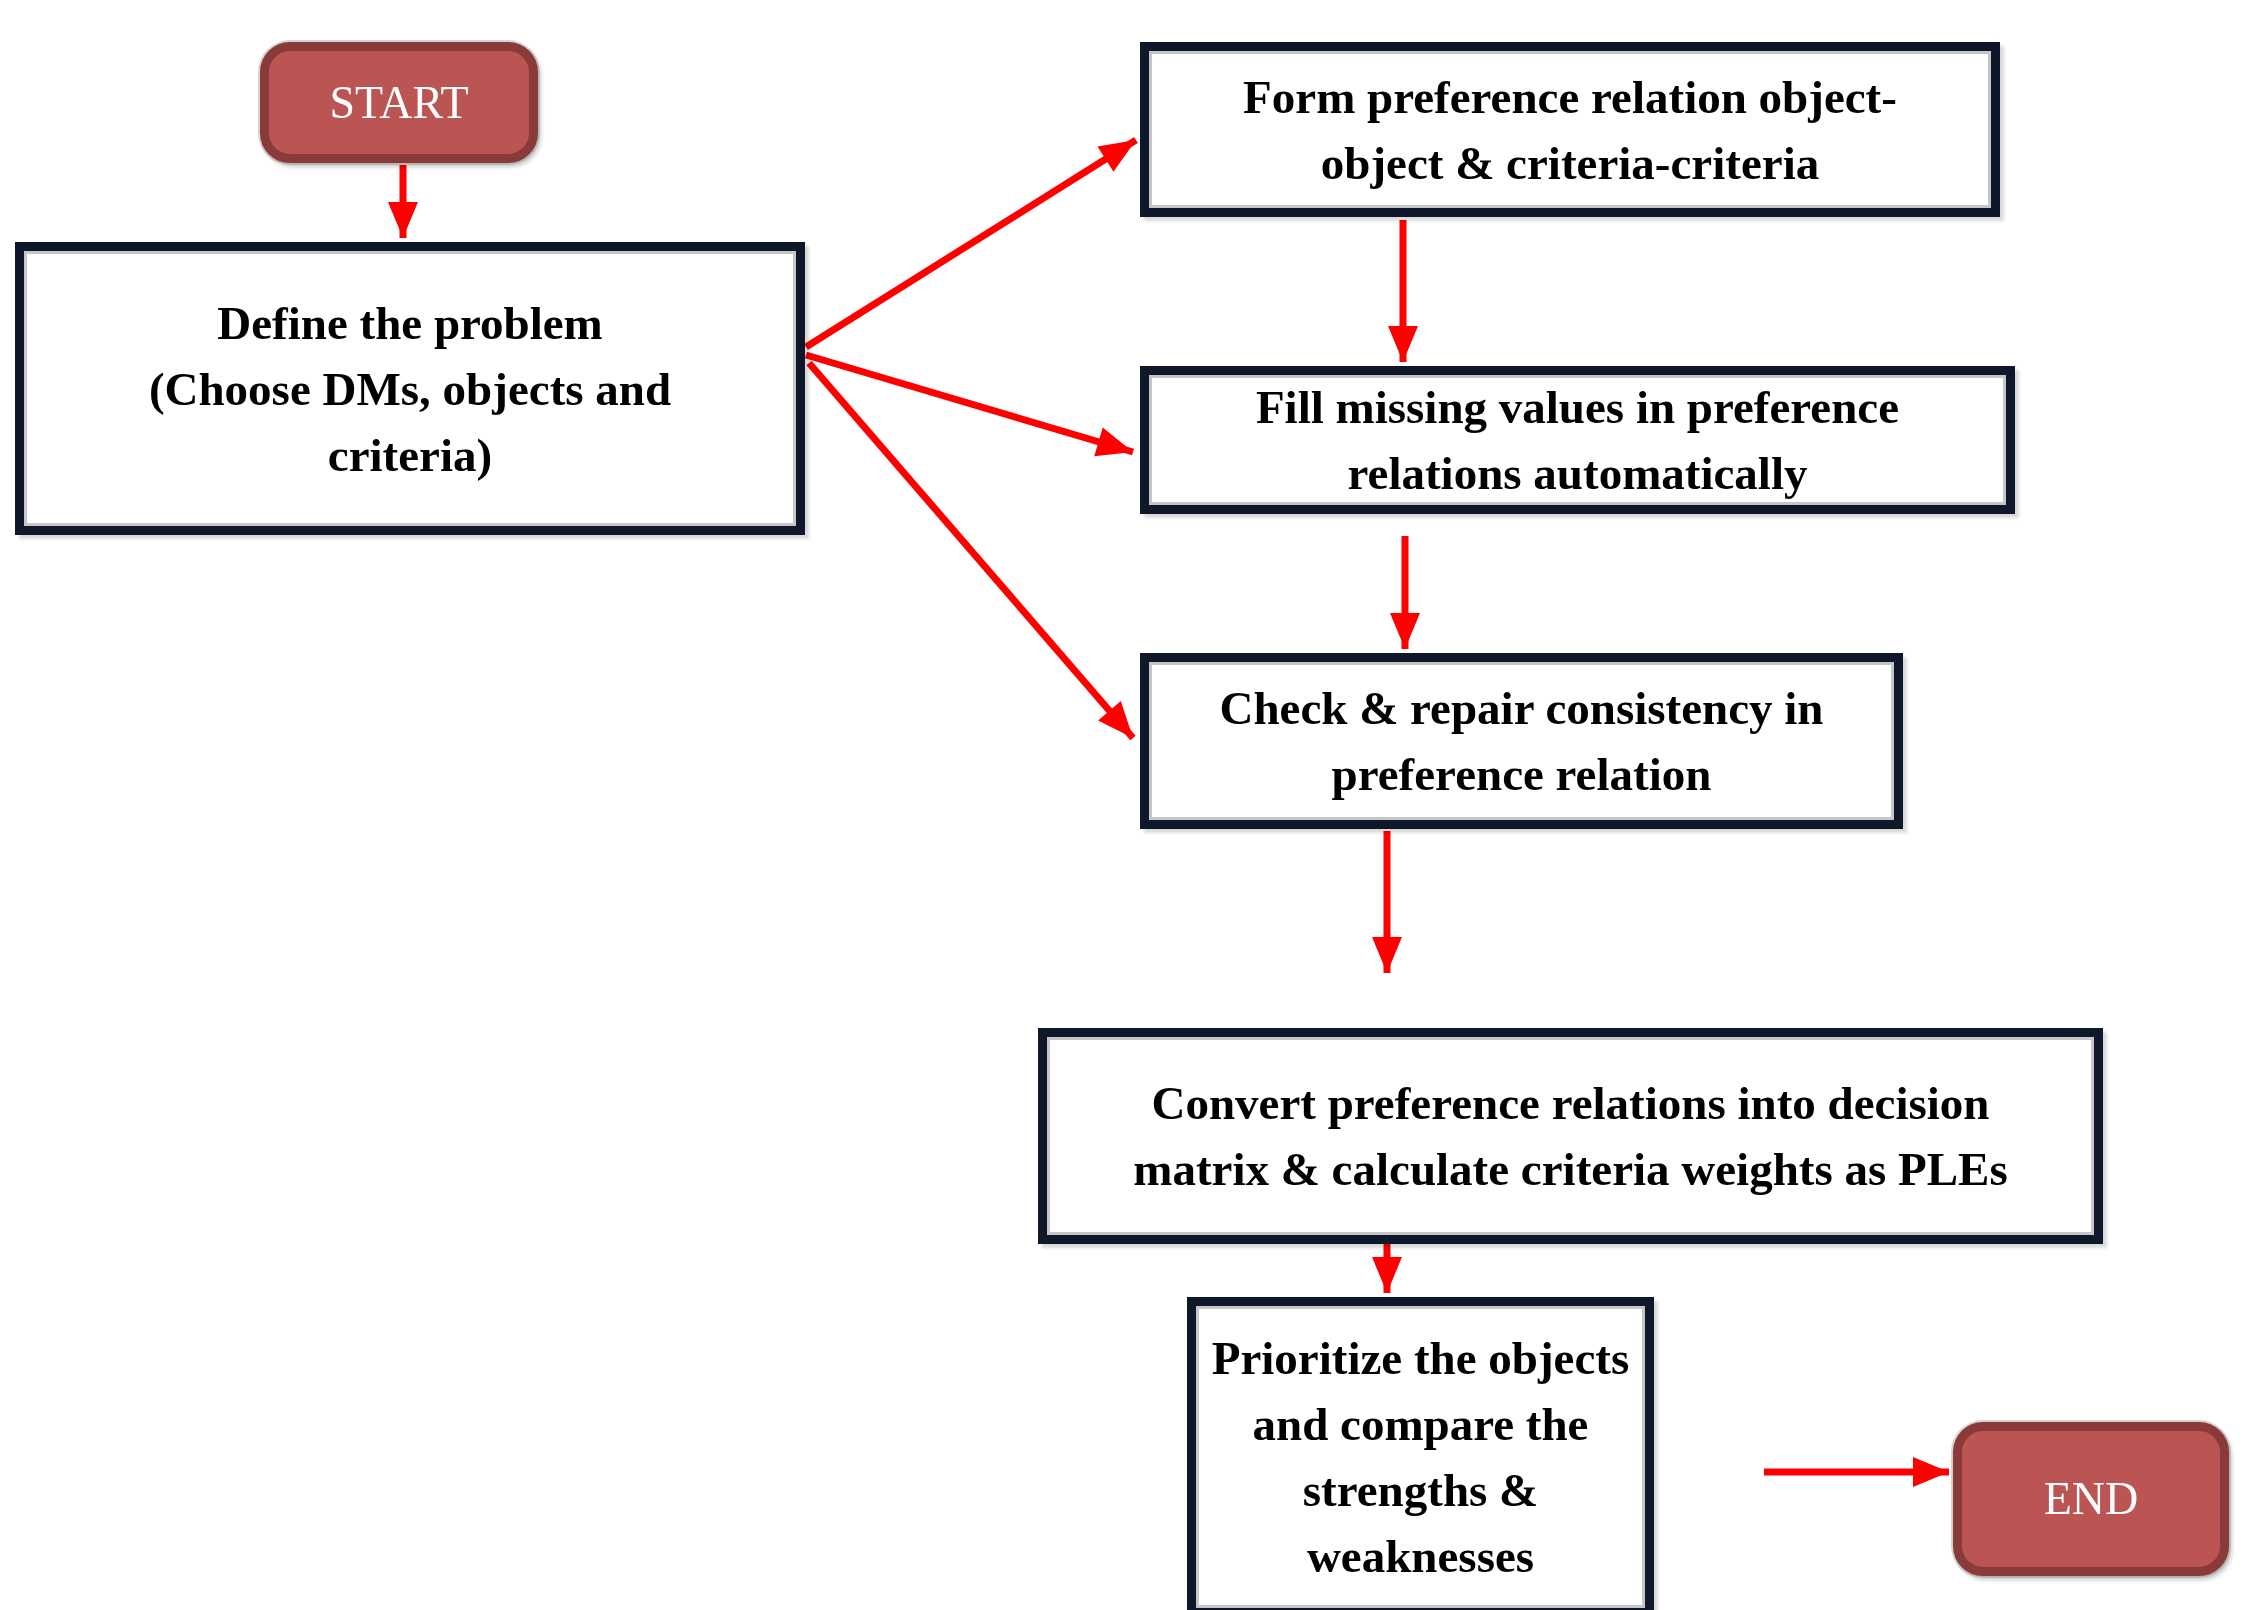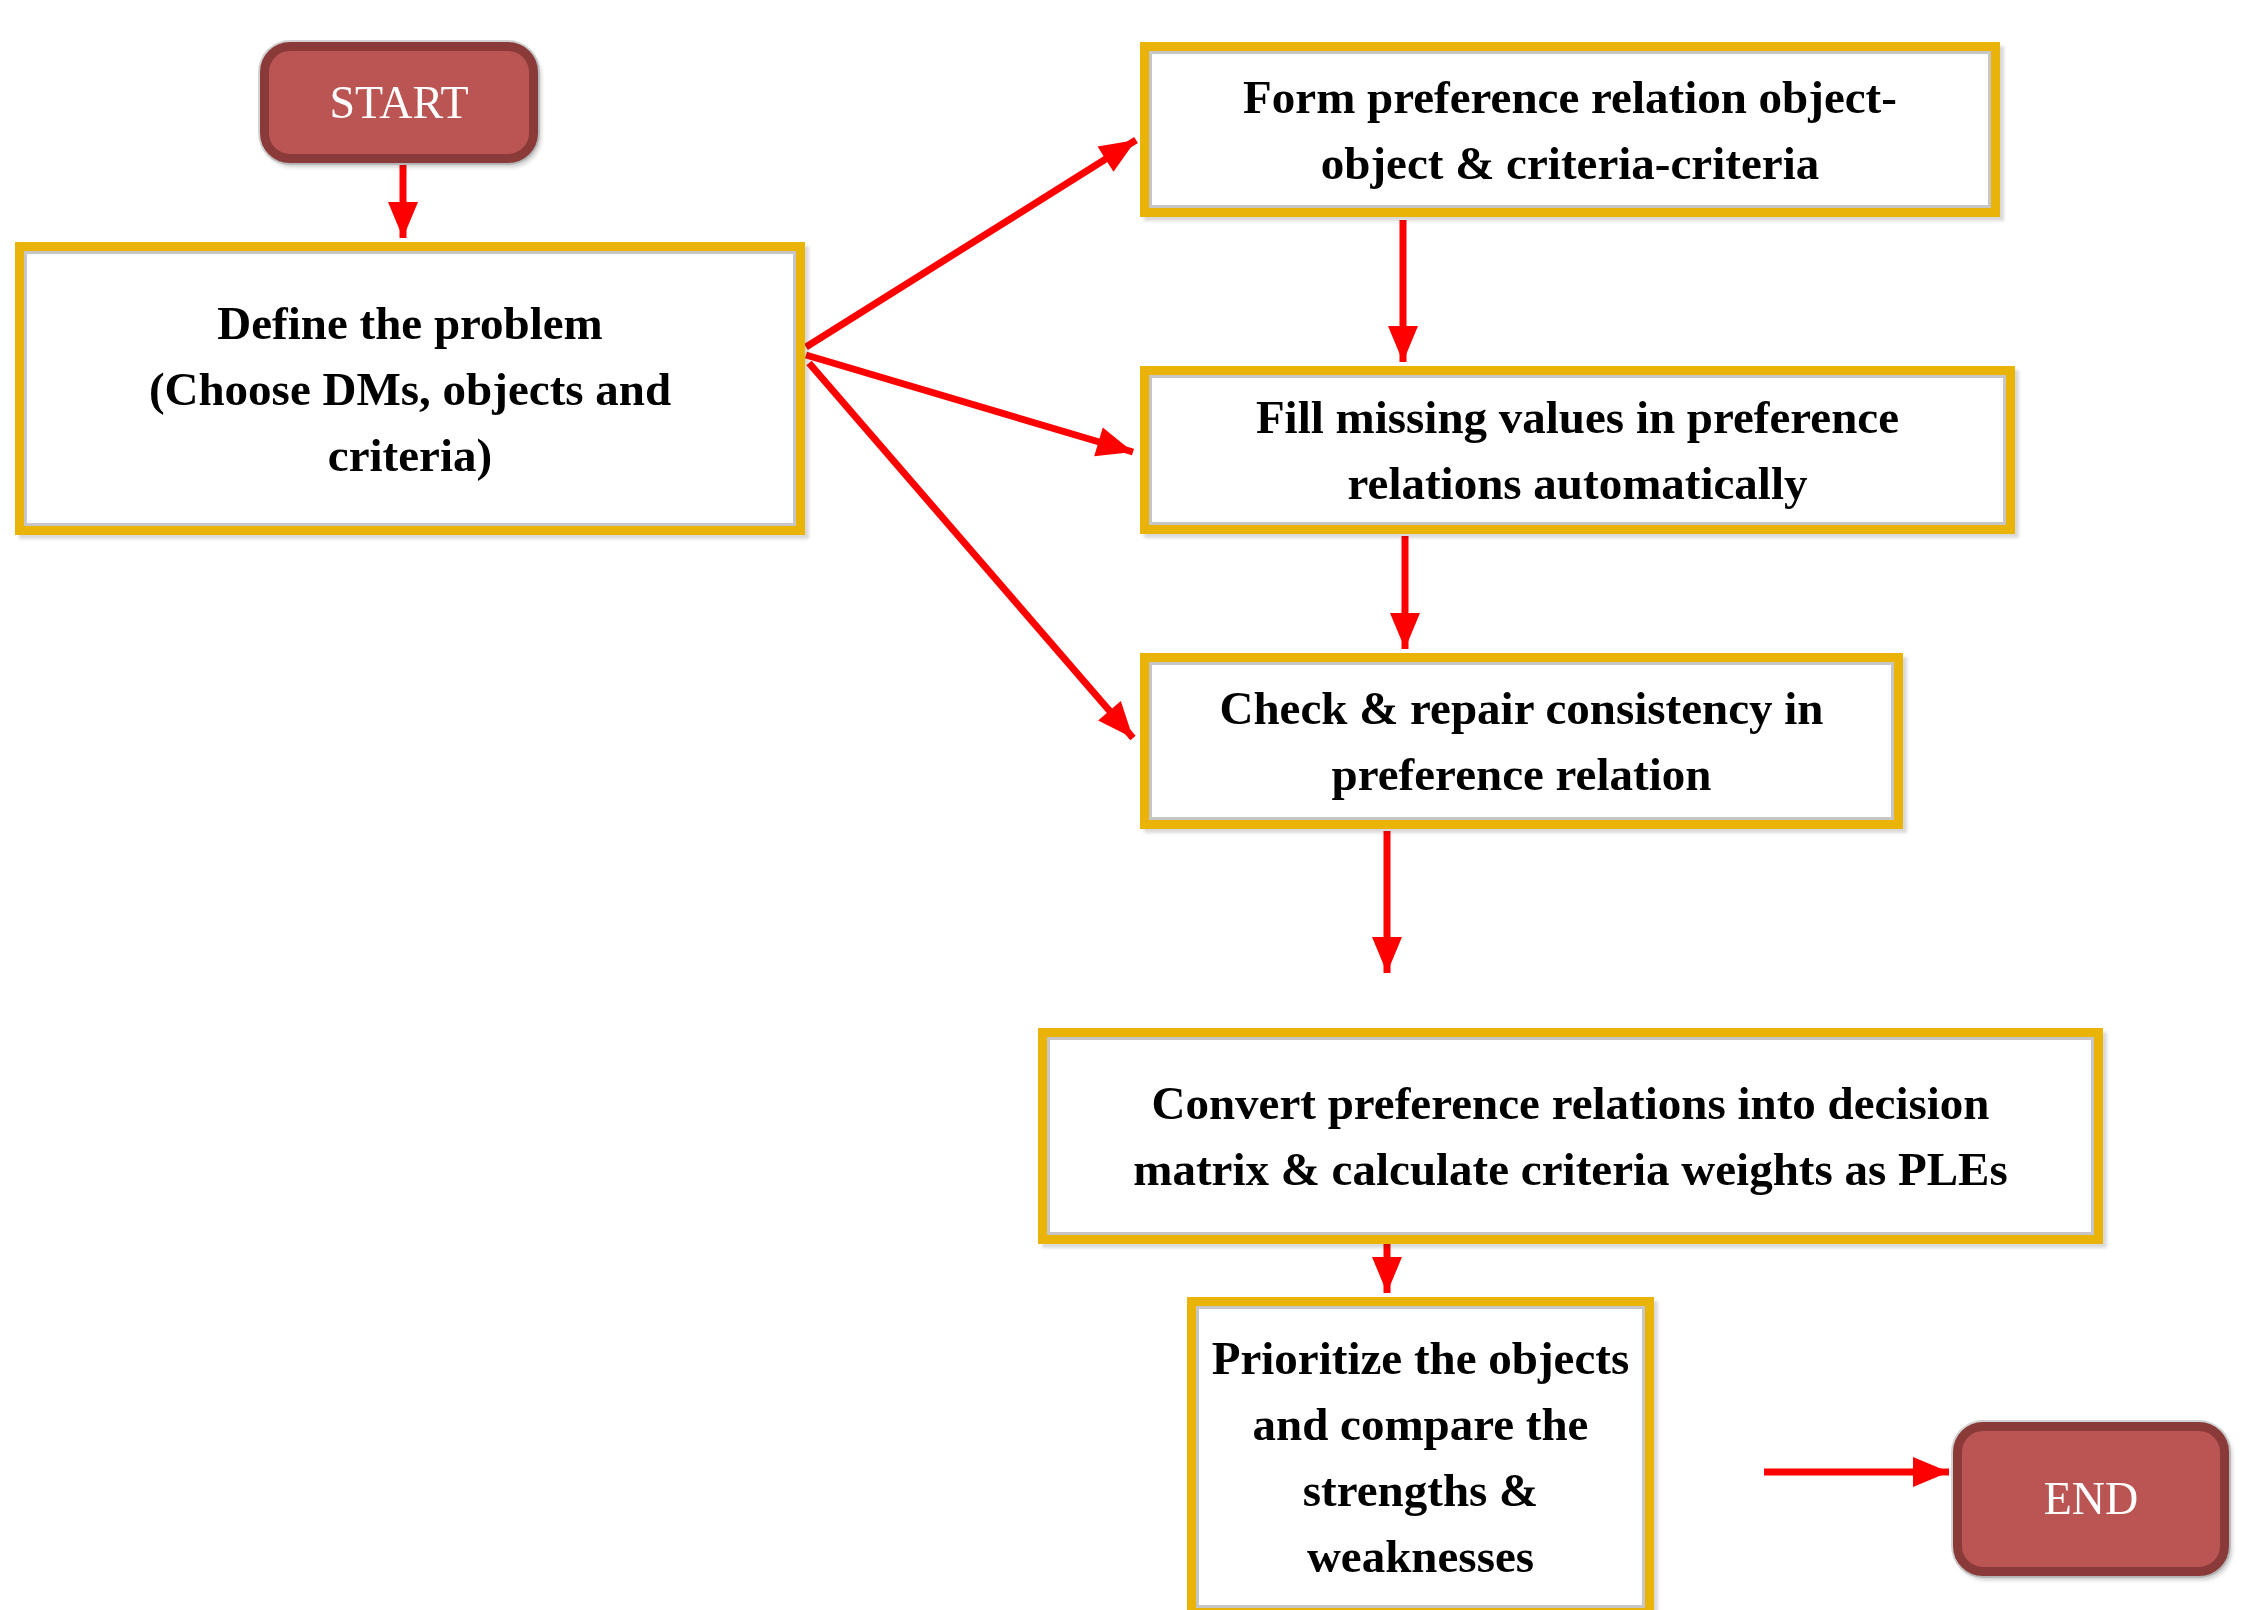--- a/index.html
+++ b/index.html
@@ -24,42 +24,42 @@
     align-items: center;
     justify-content: center;
     text-align: center;
   }
   .node .label {
     white-space: pre-line;
     width: 100%;
   }
   .process {
     background: #ffffff;
-    border: 9px solid #eab308;
+    border: 9px solid #0f172a;
     color: #000000;
     font-weight: bold;
     font-size: 47px;
     line-height: 66px;
     box-shadow: inset 0 0 0 3px #c6c6c6, 4px 4px 3px rgba(0,0,0,0.15);
   }
   .terminal {
     background: #ba5553;
     border: 9px solid #8a3b39;
     border-radius: 30px;
     color: #ffffff;
     font-weight: normal;
     font-size: 46px;
     line-height: 52px;
     box-shadow: 0 0 0 2px rgba(130,130,130,0.35), 3px 4px 4px rgba(0,0,0,0.2);
   }
   
   #n-start      { left: 260px;  top: 22px;   width: 278px;  height: 121px; }
   #n-define     { left: 15px;   top: 222px;  width: 790px;  height: 293px; }
   #n-form       { left: 1140px; top: 22px;   width: 860px;  height: 175px; }
-  #n-fill       { left: 1140px; top: 346px;  width: 875px;  height: 168px; }
+  #n-fill       { left: 1140px; top: 346px;  width: 875px;  height: 148px; }
   #n-check      { left: 1140px; top: 633px;  width: 763px;  height: 176px; }
   #n-convert    { left: 1038px; top: 1008px;  width: 1065px; height: 216px; }
   #n-prioritize { left: 1187px; top: 1277px; width: 467px;  height: 320px; }
   #n-end        { left: 1953px; top: 1402px; width: 276px;  height: 154px; }
 </style>
 </head>
 <body>
 
 <div class="canvas">
 

